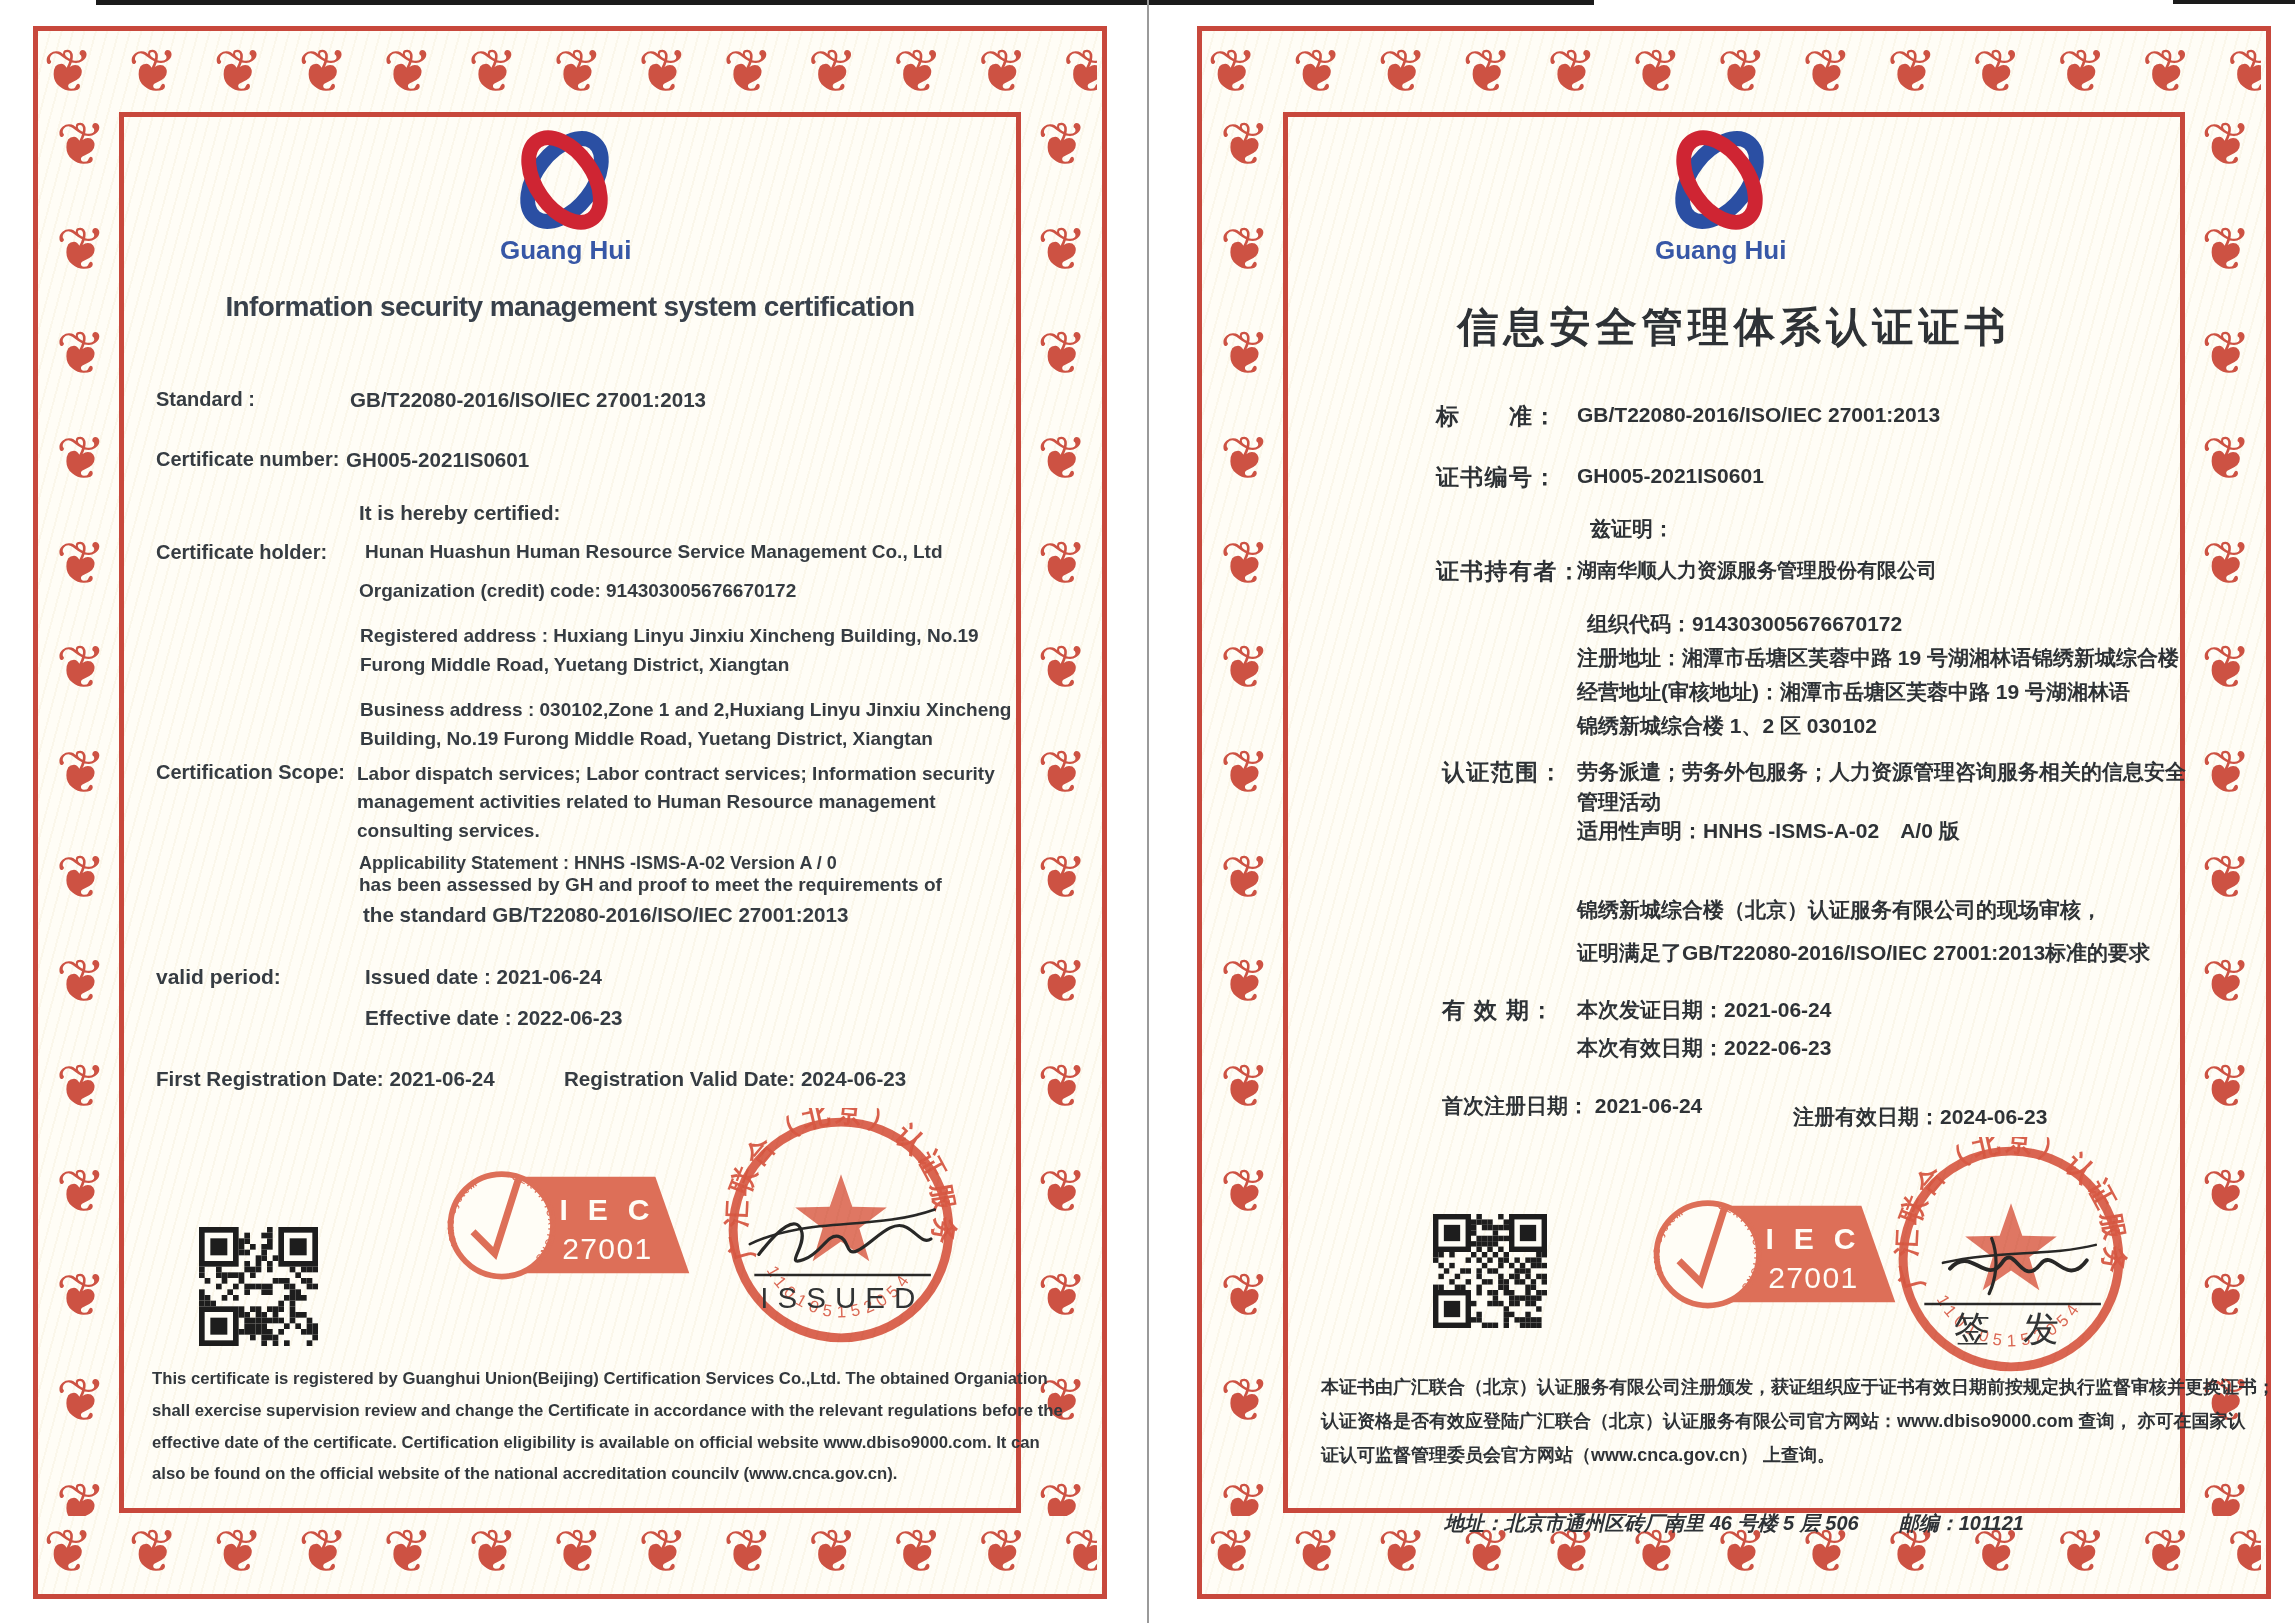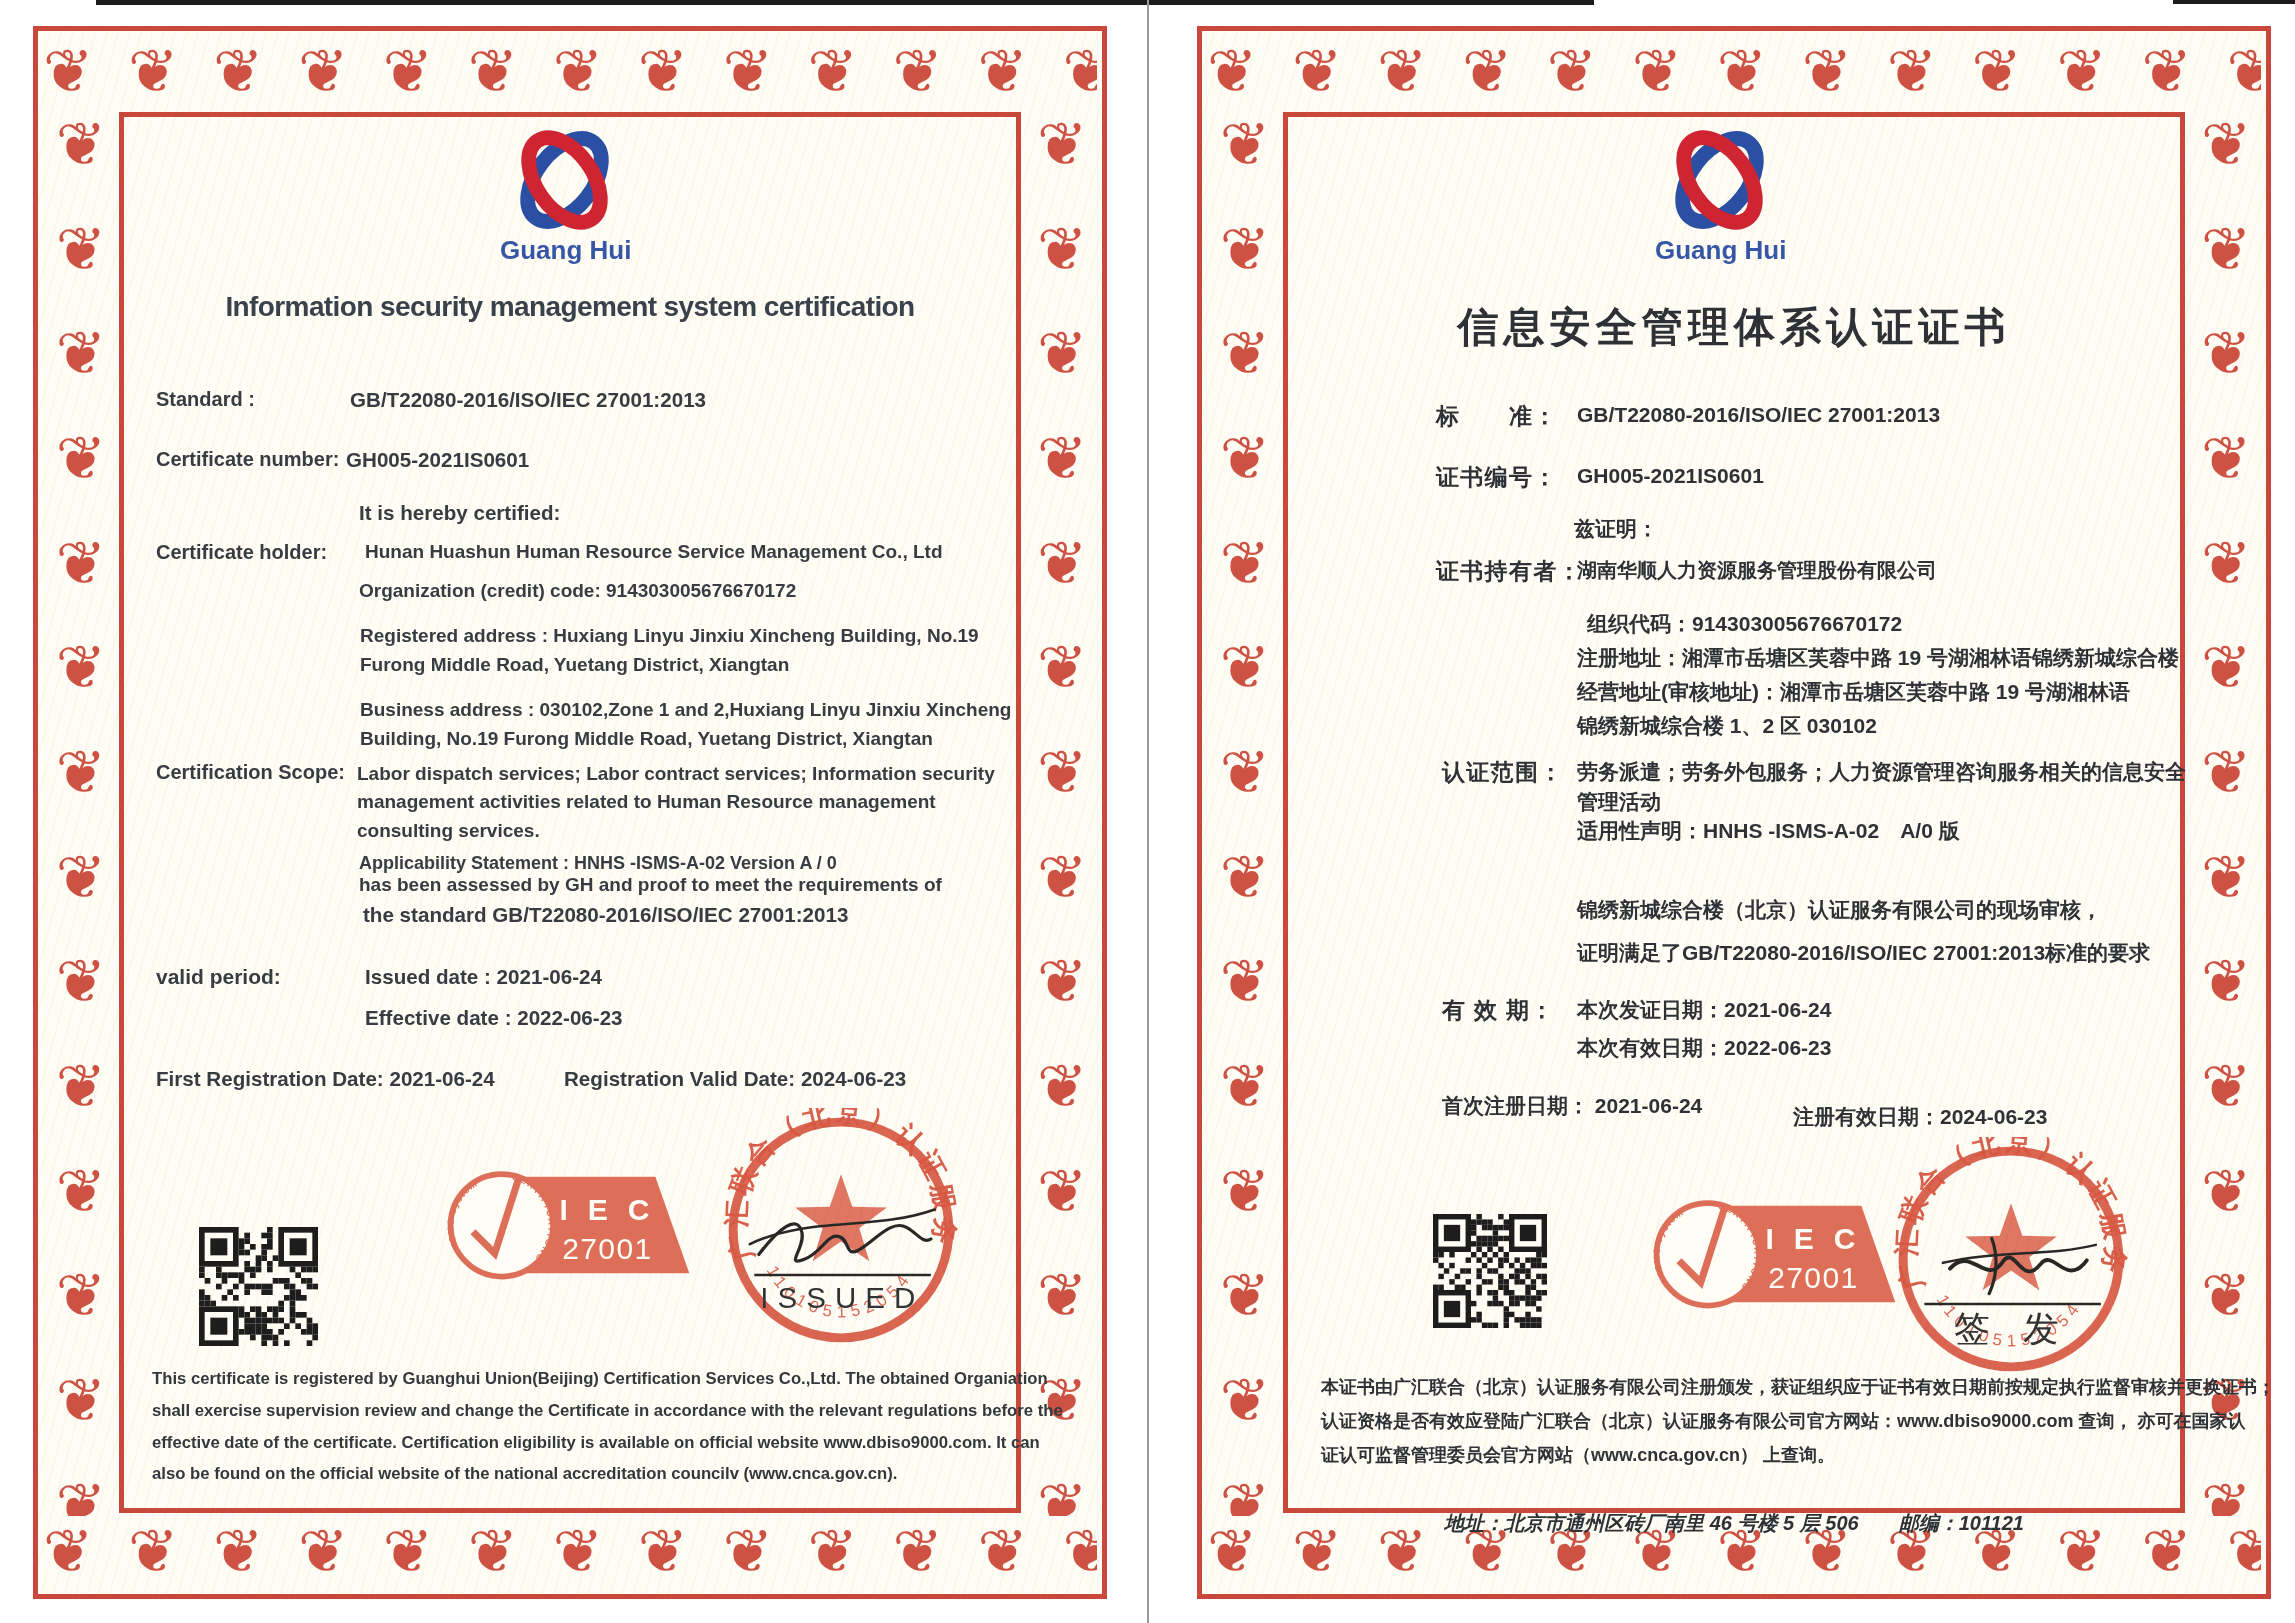--- a/index.html
+++ b/index.html
@@ -299,21 +299,21 @@
   </div>
 
   <div class="el title-cn" style="top:269px;">信息安全管理体系认证证书</div>
 
   <div class="el cn-lbl" style="left:234px;top:370px;">标　　准：</div>
   <div class="el cn-val" style="left:375px;top:372px;">GB/T22080-2016/ISO/IEC 27001:2013</div>
 
   <div class="el cn-lbl" style="left:234px;top:431px;">证书编号：</div>
   <div class="el cn-val" style="left:375px;top:433px;">GH005-2021IS0601</div>
 
-  <div class="el cn-val" style="left:372px;top:484px;text-align:right;">兹证明：</div>
+  <div class="el cn-val" style="left:388px;top:484px;text-align:right;">兹证明：</div>
 
   <div class="el cn-lbl" style="left:234px;top:525px;">证书持有者：</div>
   <div class="el cn-val" style="left:375px;top:526px;font-size:20px;">湖南华顺人力资源服务管理股份有限公司</div>
 
   <div class="el cn-val" style="left:385px;top:579px;">组织代码：914303005676670172</div>
   <div class="el cn-val" style="left:375px;top:613px;">注册地址：湘潭市岳塘区芙蓉中路 19 号湖湘林语锦绣新城综合楼</div>
   <div class="el cn-val" style="left:375px;top:647px;">经营地址(审核地址)：湘潭市岳塘区芙蓉中路 19 号湖湘林语</div>
   <div class="el cn-val" style="left:375px;top:681px;">锦绣新城综合楼 1、2 区 030102</div>
 
   <div class="el cn-lbl" style="left:240px;top:726px;">认证范围：</div>

